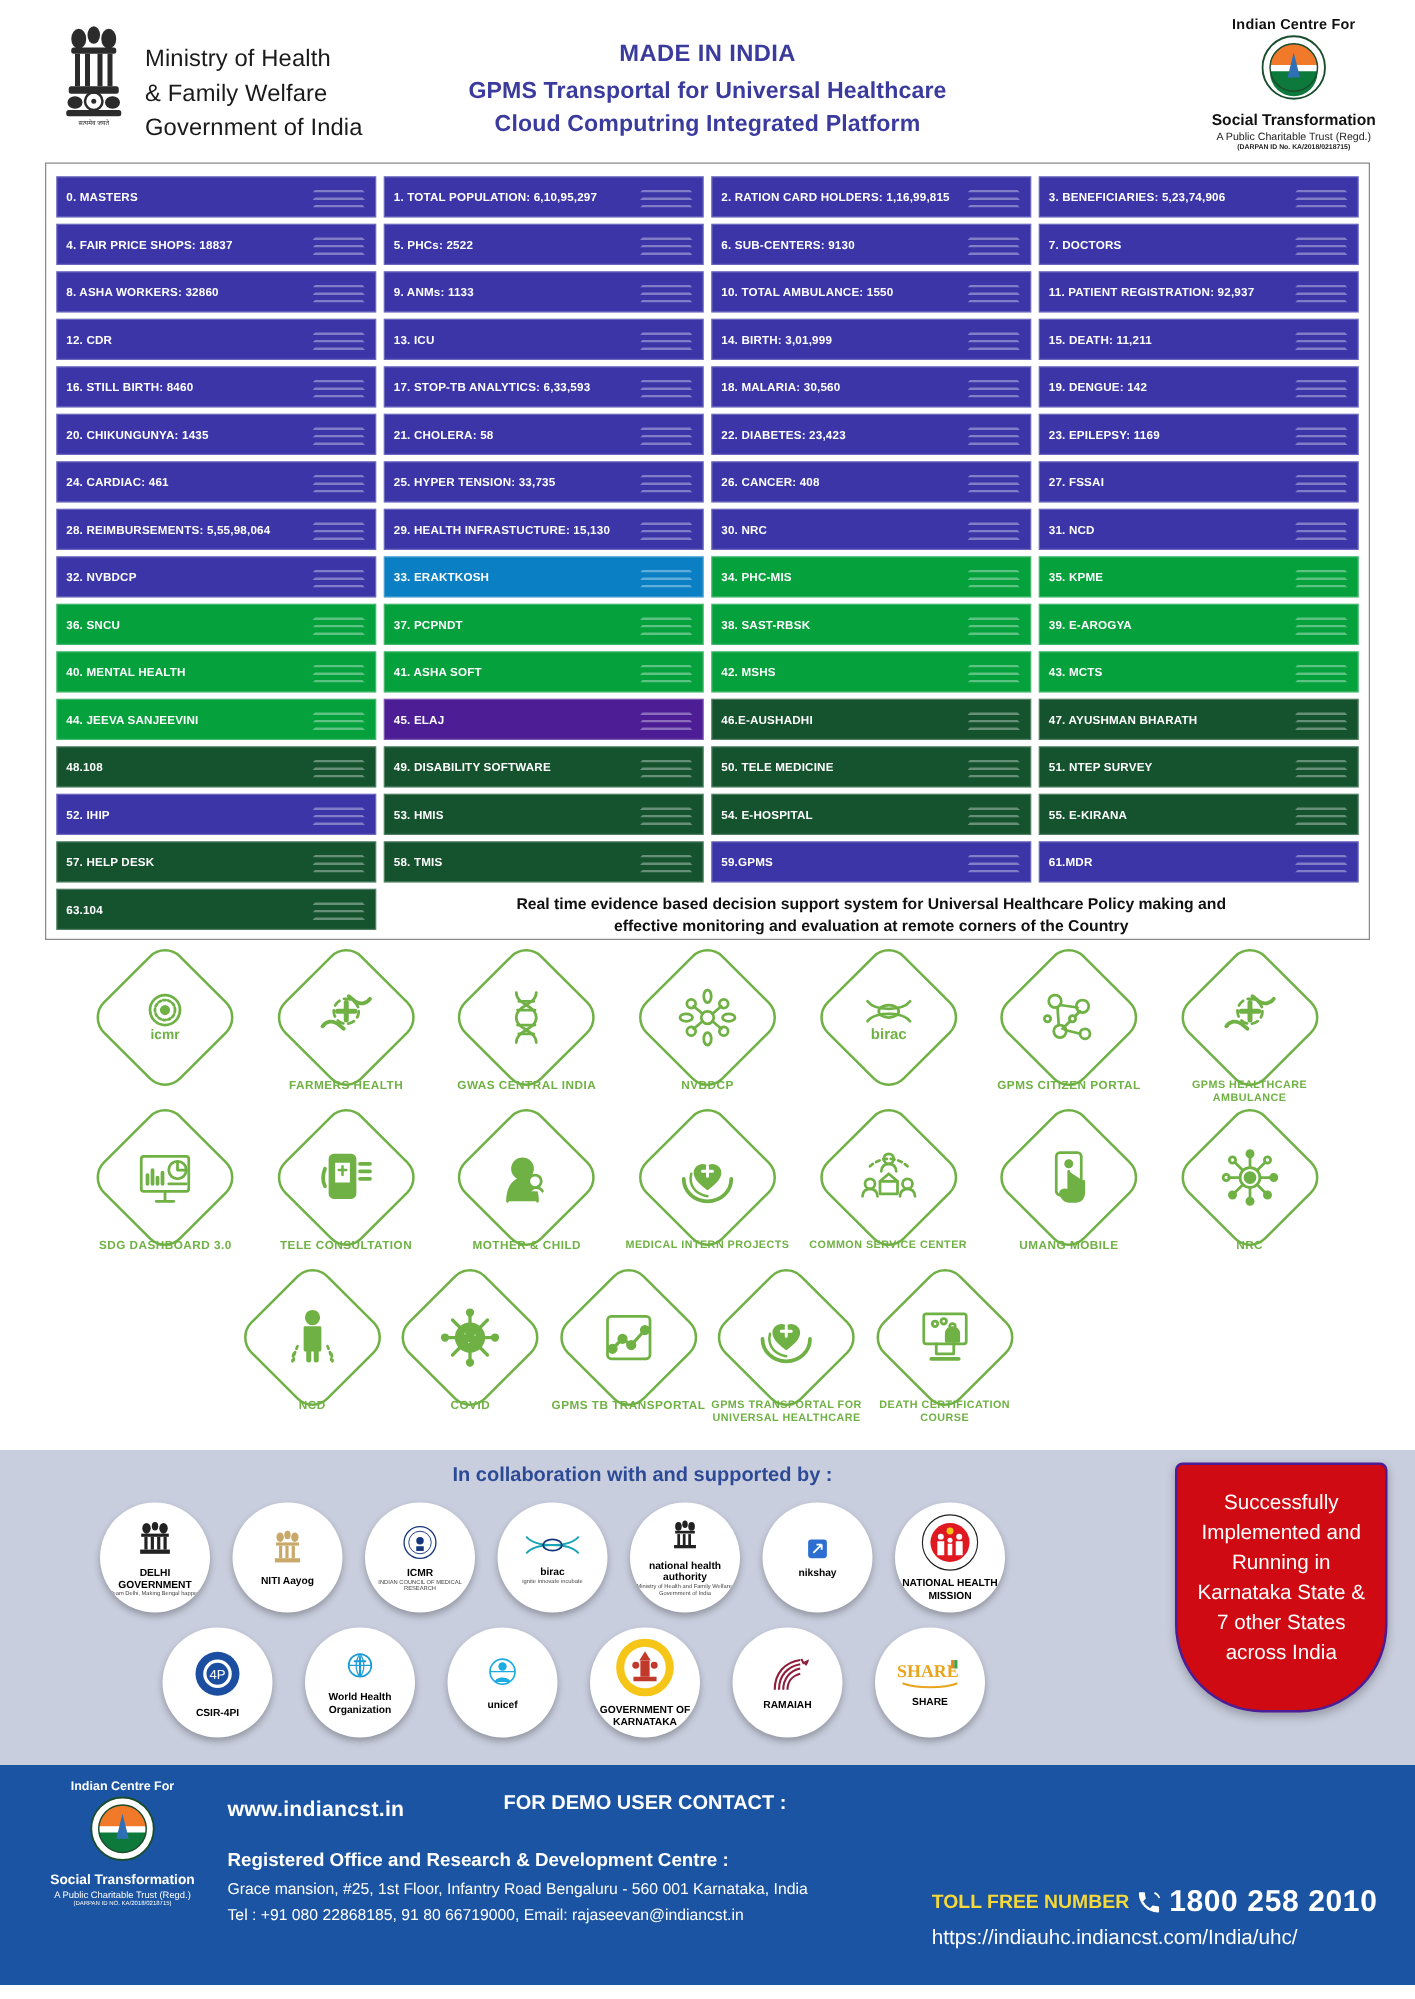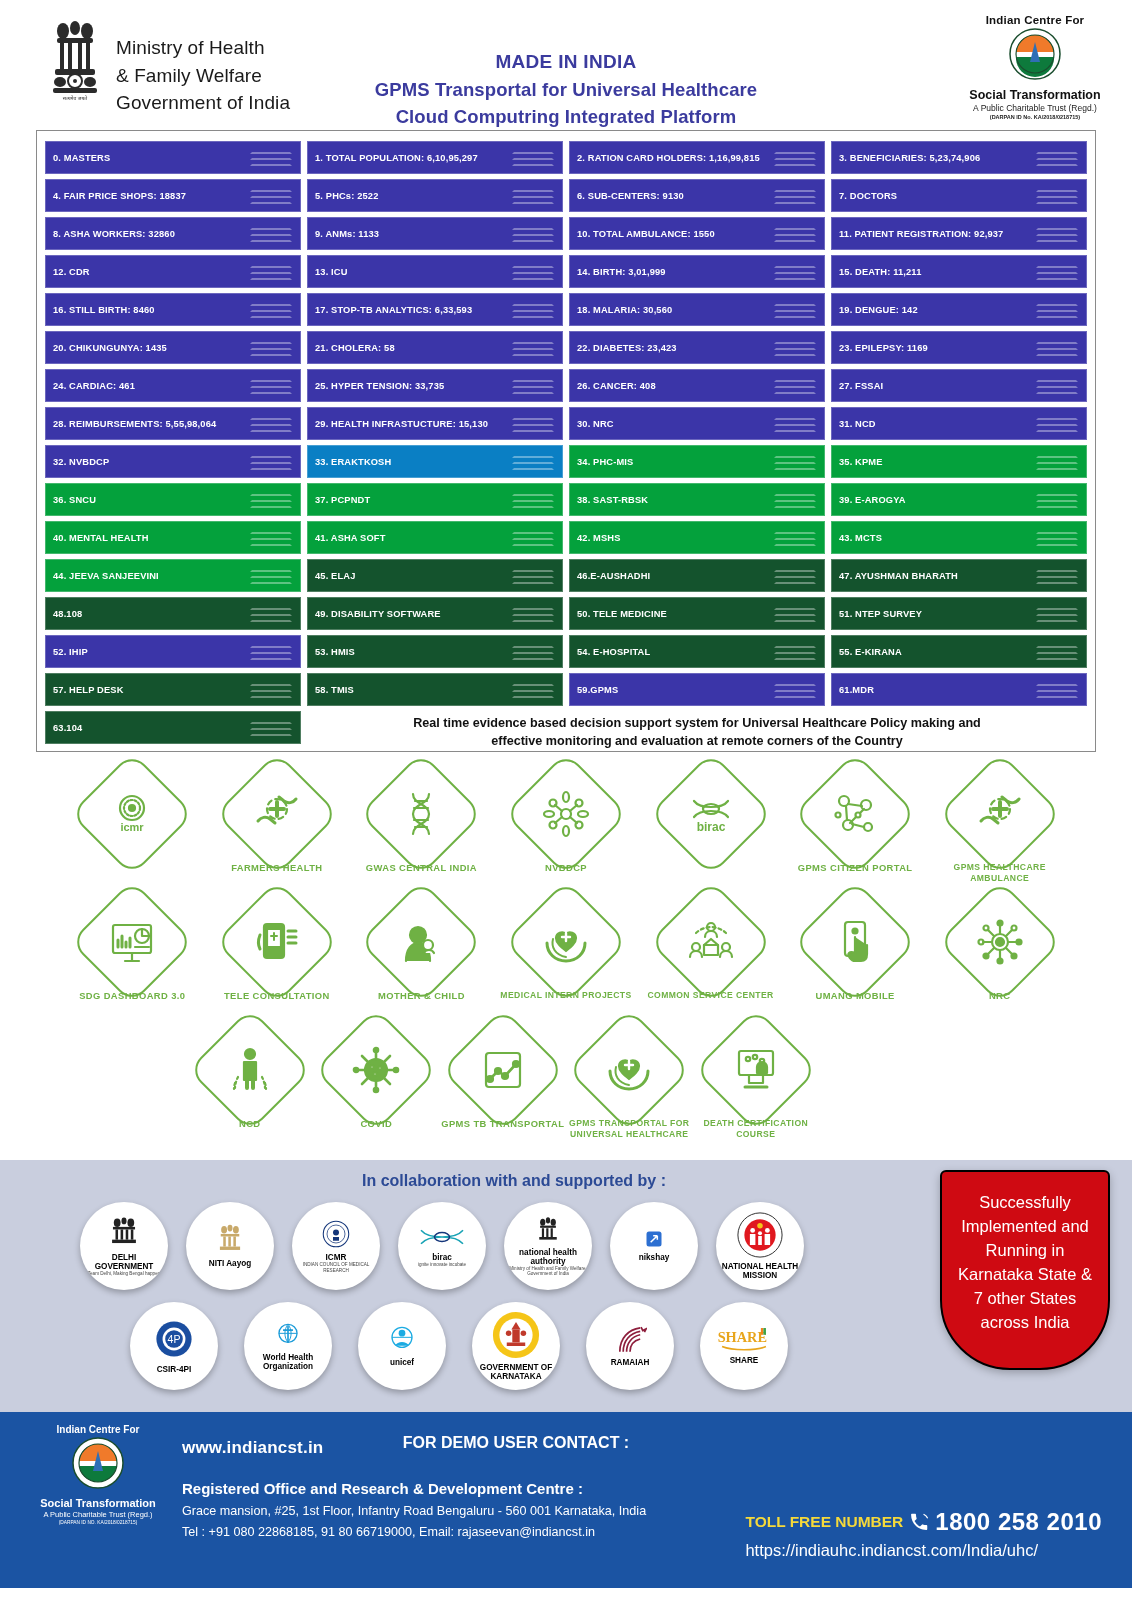--- a/index.html
+++ b/index.html
@@ -23,21 +23,21 @@
   .emblem-svg { width: 58px; height: 90px; flex: none; }
   .ministry-lines { padding-top: 20px; }
   .ministry-lines div {
     font-size: 19px;
     color: #1a1a1a;
     line-height: 1.45;
     letter-spacing: .1px;
   }
   .title-block {
     position: absolute;
-    left: 0; right: 0; top: 48px;
+    left: 0; right: 0; top: 30px;
     text-align: center;
     pointer-events: none;
   }
   .title-block .t1 {
     font-size: 19px; font-weight: bold; color: #3b3b9e; letter-spacing: .3px;
     line-height: 1.45;
   }
   .title-block .t2, .title-block .t3 {
     font-size: 18.5px; font-weight: bold; color: #3b3b9e; letter-spacing: .1px;
     line-height: 1.5;
@@ -92,21 +92,21 @@
     border-right-color: transparent;
     border-radius: 50%/90px 90px 0 0;
     position: absolute; left: 0; right: 0;
   }
   .tile .arcs i:nth-child(1){ height: 8px; top: 0;}
   .tile .arcs i:nth-child(2){ height: 8px; top: 6px;}
   .tile .arcs i:nth-child(3){ height: 8px; top: 12px;}
   .c-blue   { background: #3b35a8; }
   .c-azure  { background: #0a7fc4; }
   .c-green  { background: #04a13c; }
-  .c-orange { background: #14532d; }
+  .c-orange { background: #4c1d95; }
   .c-red    { background: #14532d; }
   .panel-note {
     grid-column: 2 / span 3;
     text-align: center;
     color: #111;
     font-size: 12.6px;
     font-weight: bold;
     line-height: 1.45;
     padding-top: 2px;
     display: flex; align-items: center; justify-content: center;
@@ -167,21 +167,21 @@
     overflow: hidden; flex: none; text-align:center;
     padding: 5px;
   }
   .logo-badge .bt { font-size: 8.2px; font-weight: bold; line-height: 1.1; }
   .logo-badge .bs { font-size: 4.6px; line-height: 1.1; color:#444; }
 
   .success-banner {
     position: absolute; right: 22px; top: 10px;
     width: 170px; height: 200px;
     background: #cf0a12;
-    border: 2px solid #000000;
+    border: 2px solid #4c1d95;
     border-radius: 6px 6px 70px 70px;
     color: #fff;
     display: flex; align-items: center; justify-content: center;
     text-align: center;
     font-size: 16.5px; line-height: 1.45;
     padding: 8px 10px 22px 10px;
     box-shadow: 0 3px 8px rgba(0,0,0,.25);
   }
 
   

